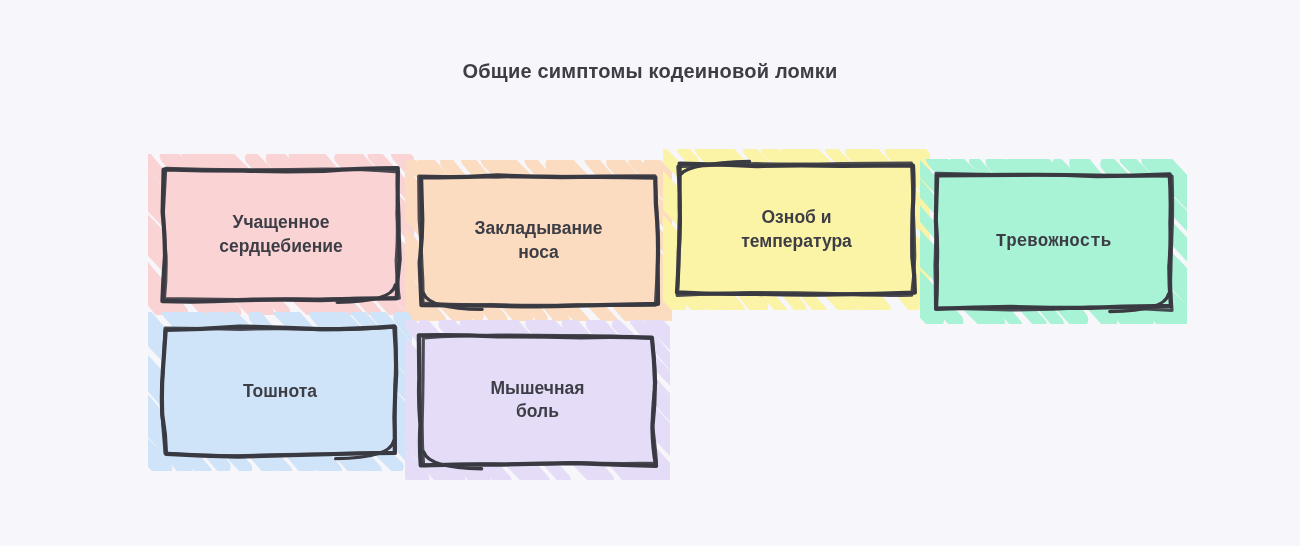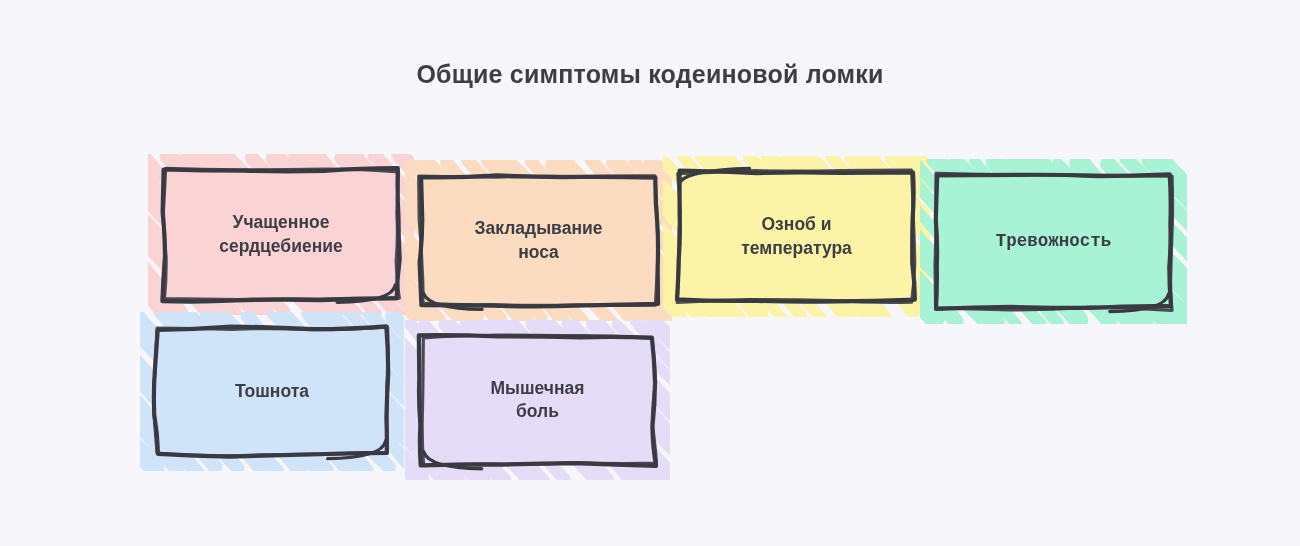--- a/index.html
+++ b/index.html
@@ -18,21 +18,21 @@
     position: relative;
     width: 1300px;
     height: 546px;
   }
   #page-title {
     position: absolute;
     left: 0;
     top: 60px;
     width: 1300px;
     text-align: center;
-    font-size: 25px;
+    font-size: 20px;
     font-weight: bold;
     color: #3d3d46;
     letter-spacing: 0.2px;
   }
   .card {
     position: absolute;
   }
   .card svg {
     position: absolute;
     left: 0;
@@ -137,21 +137,21 @@
               <path d="M 231.0 -12.7 Q 309.6 69.6 380.7 146.4" stroke="#fbdcc0" stroke-width="16.86480181850493" stroke-linecap="round" fill="none"></path>
             </g>
             <path d="M 0.1 1.2 Q 39.7 1.8 76.5 -0.6 Q 118.1 1.5 159.3 0.9 Q 196.9 0.6 234.4 1.6 Q 234.1 25.6 236.3 46.9 Q 237.5 68.2 236.7 90.4 Q 236.8 109.8 237.0 127.9 Q 195.8 128.7 154.9 129.7 Q 113.1 131.1 71.1 129.6 Q 34.2 129.2 0.4 129.2 Q -0.5 108.5 -1.4 86.4 Q 1.2 64.3 1.3 44.0 Z" fill="none" stroke="#3a3a42" stroke-width="4.2" stroke-linecap="round" stroke-linejoin="round"></path>
             <path d="M -2.3 0.0 Q 35.3 1.0 76.0 1.1 Q 116.1 -0.2 159.5 0.6 Q 195.4 -0.4 234.0 -0.1 Q 235.3 22.0 236.1 43.9 Q 237.4 67.3 236.5 90.8 Q 235.5 109.4 234.4 129.2 Q 196.9 129.6 157.1 128.8 Q 111.9 129.9 70.3 128.6 Q 34.8 129.2 1.9 127.0 Q 2.4 109.8 1.0 89.8 Q 0.2 68.3 -1.8 43.3 Z" fill="none" stroke="#3a3a42" stroke-width="3.2" stroke-linecap="round" stroke-linejoin="round" opacity="0.9"></path>
             <path d="M 2.357498279772699 117 Q 8 133 61.1 133.3574982797727" fill="none" stroke="#3a3a42" stroke-width="3.4" stroke-linecap="round"></path>
           </g>
         </svg>
         <div class="card-label">Закладывание
 носа</div>
       </div>
-      <div class="card" style="left: 679px; top: 172px; width: 235px; height: 129px;">
+      <div class="card" style="left: 679px; top: 165px; width: 235px; height: 129px;">
         <svg width="287" height="181" style="left: -26px; top: -26px;">
           <g transform="translate(26,26)">
             <defs>
               <clipPath id="clip2">
                 <rect x="-16" y="-16" width="267" height="161"></rect>
               </clipPath>
             </defs>
             <path d="M -1.2 -0.2 Q 38.5 0.1 78.0 -0.2 Q 119.9 0.9 161.2 1.0 Q 197.5 1.2 234.5 1.5 Q 234.4 24.3 234.3 45.2 Q 233.9 67.2 234.0 91.2 Q 234.9 111.6 234.3 130.3 Q 193.9 130.1 155.0 129.8 Q 112.8 130.8 71.7 129.5 Q 35.5 129.1 0.9 129.1 Q 0.5 109.3 0.7 88.2 Q -0.4 64.5 -0.1 42.4 Z" fill="#fbf3a5" stroke="none"></path>
             <g clip-path="url(#clip2)">
               <path d="M -144.1 -16.0 Q -78.3 60.4 -0.6 139.6" stroke="#fbf3a5" stroke-width="16.898312081815675" stroke-linecap="round" fill="none"></path>
@@ -212,21 +212,21 @@
               <path d="M 213.7 -15.0 Q 294.3 64.2 361.7 147.0" stroke="#a8f2d5" stroke-width="16.806414964376017" stroke-linecap="round" fill="none"></path>
               <path d="M 226.9 -13.8 Q 305.5 69.9 380.2 143.7" stroke="#a8f2d5" stroke-width="16.50481911143288" stroke-linecap="round" fill="none"></path>
             </g>
             <path d="M 1.2 0.3 Q 40.0 0.3 79.2 -0.1 Q 120.4 -0.7 160.2 1.1 Q 196.8 1.0 233.7 -0.6 Q 235.3 22.4 234.4 48.2 Q 235.0 71.4 233.3 91.8 Q 233.3 111.0 234.9 131.2 Q 195.2 130.6 154.6 132.9 Q 116.2 133.0 75.0 131.9 Q 37.7 132.3 0.0 133.8 Q 1.3 111.0 0.8 90.5 Q 1.7 68.2 -0.2 44.8 Z" fill="none" stroke="#3a3a42" stroke-width="4.2" stroke-linecap="round" stroke-linejoin="round"></path>
             <path d="M -0.0 -1.7 Q 38.6 -1.0 76.8 0.0 Q 119.0 -0.2 160.1 0.1 Q 198.9 1.3 236.1 1.2 Q 236.8 24.2 236.4 46.9 Q 235.4 70.1 234.9 95.1 Q 233.9 114.0 236.0 135.3 Q 194.5 132.9 154.5 132.2 Q 115.5 135.0 74.1 134.8 Q 36.7 133.9 -0.4 132.8 Q -0.6 110.1 -1.0 89.9 Q -0.1 68.3 0.1 43.3 Z" fill="none" stroke="#3a3a42" stroke-width="3.2" stroke-linecap="round" stroke-linejoin="round" opacity="0.9"></path>
             <path d="M 232.56445127585903 119 Q 229 136 173.9 136.56445127585903" fill="none" stroke="#3a3a42" stroke-width="3.4" stroke-linecap="round"></path>
           </g>
         </svg>
         <div class="card-label">Тревожность</div>
       </div>
-      <div class="card" style="left: 156px; top: 328px; width: 232px; height: 127px;">
+      <div class="card" style="left: 164px; top: 328px; width: 232px; height: 127px;">
         <svg width="284" height="179" style="left: -26px; top: -26px;">
           <g transform="translate(26,26)">
             <defs>
               <clipPath id="clip4">
                 <rect x="-16" y="-16" width="264" height="159"></rect>
               </clipPath>
             </defs>
             <path d="M -0.9 -0.9 Q 36.7 -1.1 75.0 -0.9 Q 116.9 0.4 157.9 0.8 Q 194.7 -1.0 231.3 -1.6 Q 231.6 21.7 232.0 44.7 Q 232.0 67.3 230.7 88.0 Q 231.9 107.4 231.1 126.3 Q 192.0 128.1 152.5 128.1 Q 112.2 127.5 71.2 127.5 Q 33.8 127.8 -1.6 128.2 Q 0.7 106.9 0.8 85.1 Q -0.3 64.0 -1.1 41.1 Z" fill="#cfe4f9" stroke="none"></path>
             <g clip-path="url(#clip4)">
               <path d="M -144.3 -14.3 Q -74.5 61.7 -1.6 139.9" stroke="#cfe4f9" stroke-width="19.608283870620653" stroke-linecap="round" fill="none"></path>

